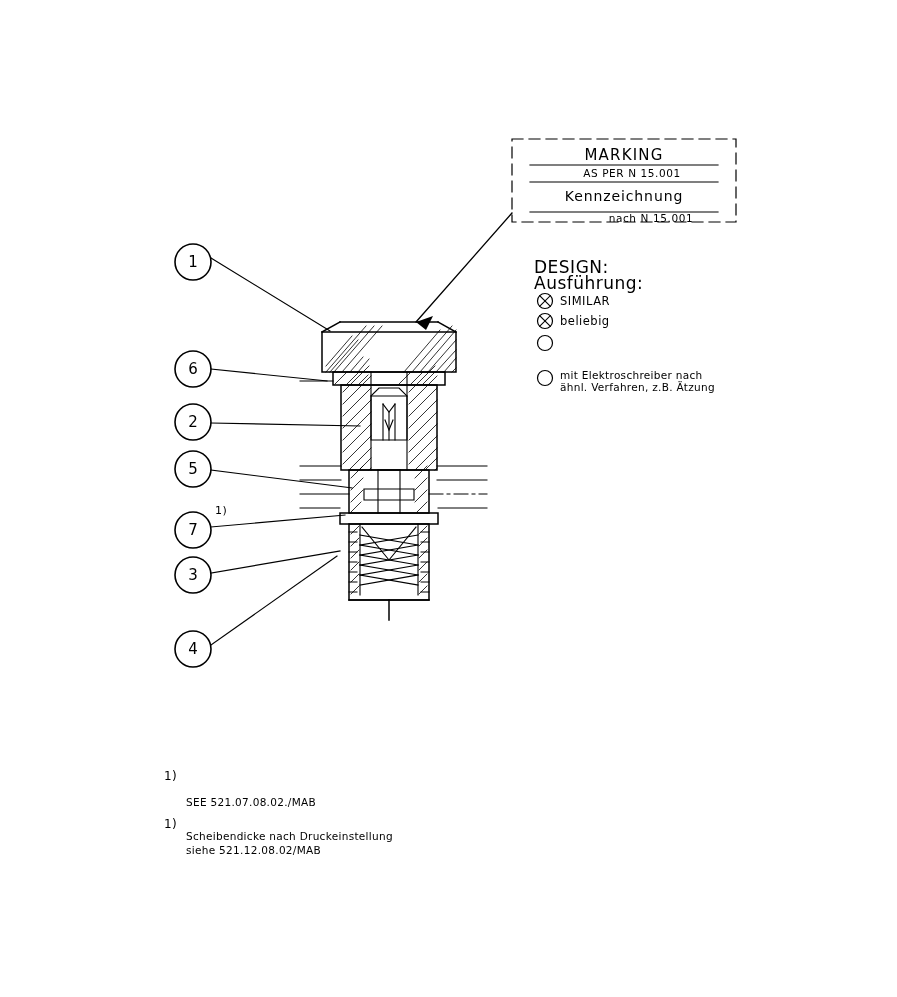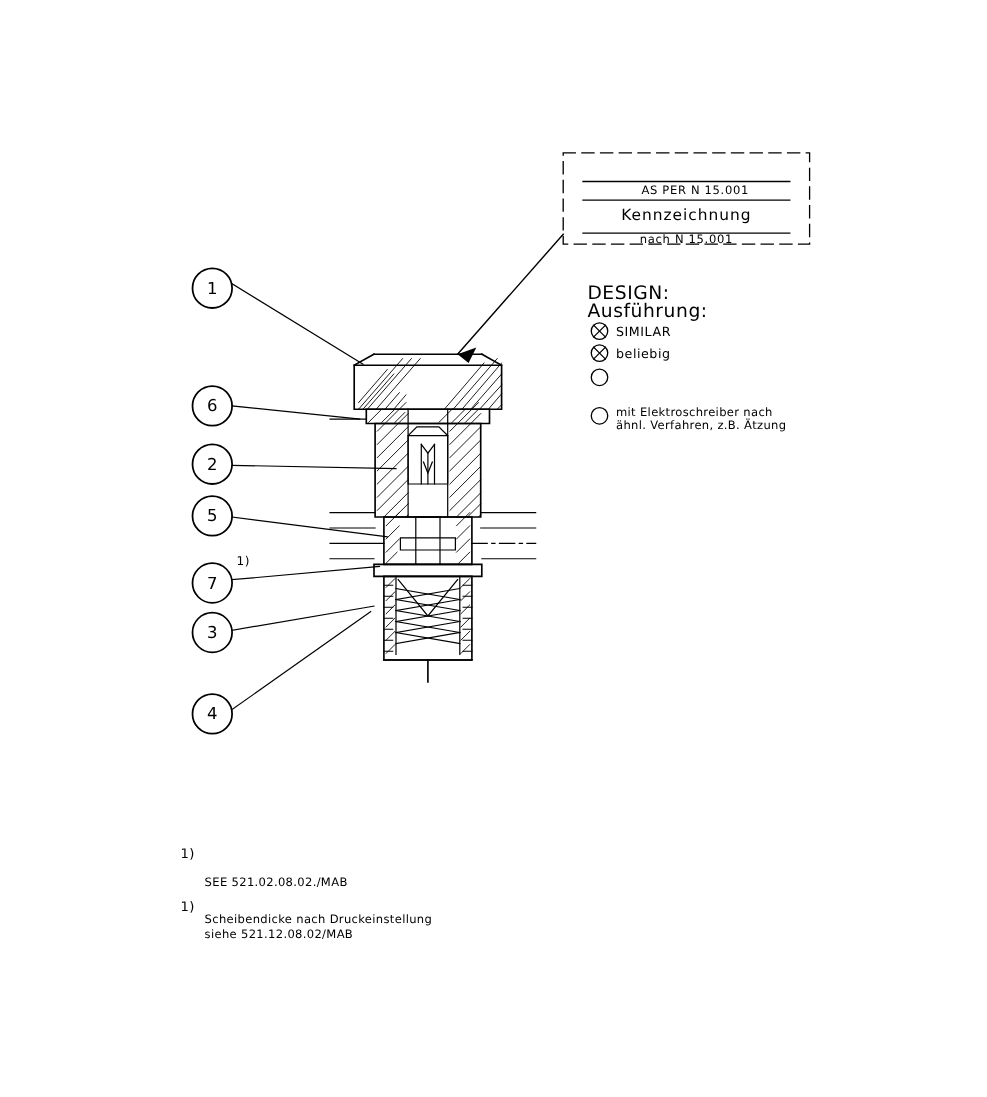--- a/index.html
+++ b/index.html
@@ -237,42 +237,43 @@
         <line x1="300" y1="466" x2="341" y2="466"></line>
         <line x1="300" y1="480" x2="341" y2="480"></line>
         <line x1="300" y1="494" x2="349" y2="494"></line>
         <line x1="300" y1="508" x2="340" y2="508"></line>
         <line x1="300" y1="381" x2="333" y2="381"></line>
       </g>
 
     </g>
   </svg>
 
+  <div class="txt marking-title" style="left:512px; top:146px; width:224px; text-align:center;">MARKING</div>
   <div class="txt marking-sub" style="left:512px; top:167px; width:240px; text-align:center;">AS PER N 15.001</div>
   <div class="txt marking-de" style="left:512px; top:188px; width:224px; text-align:center;">Kennzeichnung</div>
-  <div class="txt marking-de-sub" style="left:512px; top:212px; width:224px; text-align:center;">nach N 15.001</div>
+  <div class="txt marking-de-sub" style="left:512px; top:212px; width:224px; text-align:center;padding-left:27px;">nach N 15.001</div>
 
   <div class="txt design-head" style="left:534px; top:257px;">DESIGN:</div>
   <div class="txt design-head" style="left:534px; top:273px;">Ausführung:</div>
 
   <div class="txt design-opt" style="left:560px; top:294px;">SIMILAR</div>
   <div class="txt design-opt" style="left:560px; top:314px;">beliebig</div>
   <div class="txt design-small" style="left:560px; top:369px;">mit Elektroschreiber nach
 ähnl. Verfahren, z.B. Ätzung</div>
 
   <div class="balloon-num" style="left:177px; top:253px;">1</div>
   <div class="balloon-num" style="left:177px; top:360px;">6</div>
   <div class="balloon-num" style="left:177px; top:413px;">2</div>
   <div class="balloon-num" style="left:177px; top:460px;">5</div>
   <div class="balloon-num" style="left:177px; top:521px;">7</div>
   <div class="balloon-num" style="left:177px; top:566px;">3</div>
   <div class="balloon-num" style="left:177px; top:640px;">4</div>
 
   <div class="txt tick-sup" style="left:215px; top:504px;">1)</div>
 
   <div class="txt note-sup" style="left:164px; top:769px;">1)</div>
-  <div class="txt note-body" style="left:186px; top:796px;">SEE 521.02.08.02./MAB</div>
+  <div class="txt note-body" style="left:186px; top:796px;">SEE 521.07.08.02./MAB</div>
 
   <div class="txt note-sup" style="left:164px; top:817px;">1)</div>
   <div class="txt note-body" style="left:186px; top:830px;">Scheibendicke nach Druckeinstellung</div>
   <div class="txt note-body" style="left:186px; top:844px;">siehe 521.12.08.02/MAB</div>
 
 </div>
 
 </body></html>

